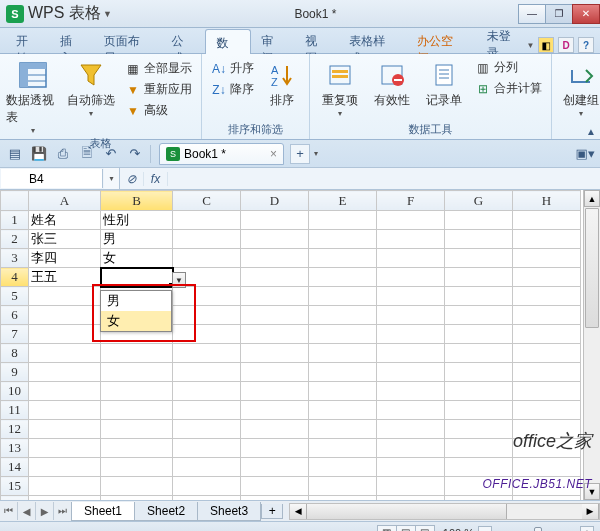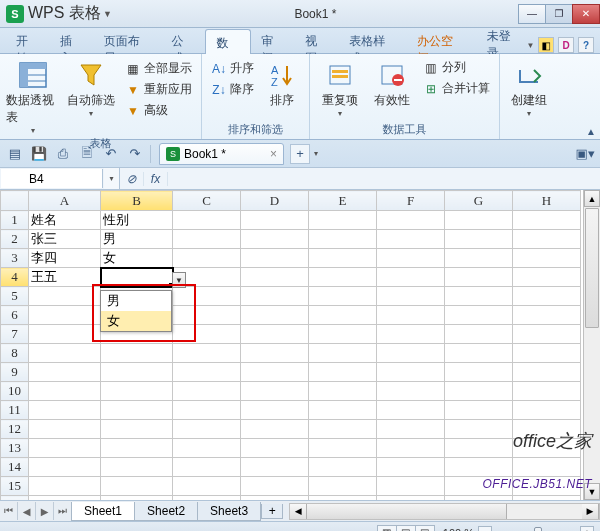--- a/index.html
+++ b/index.html
@@ -225,20 +225,31 @@
       </div>
       <div class="big-btn" style="width:48px">
         <div class="ico">
             <svg width="28" height="26">
               <rect x="4" y="4" width="20" height="18" fill="none" stroke="#4a80b8"></rect>
               <circle cx="20" cy="18" r="6" fill="#e04040"></circle>
               <rect x="16" y="17" width="8" height="2" fill="#fff"></rect>
             </svg>
           </div>
         <div class="lbl">有效性</div>
+      </div>
+      <div class="big-btn" style="width:48px">
+        <div class="ico">
+            <svg width="28" height="26">
+              <rect x="6" y="3" width="16" height="20" fill="#fff" stroke="#4a80b8"></rect>
+              <line x1="9" y1="8" x2="19" y2="8" stroke="#4a80b8"></line>
+              <line x1="9" y1="12" x2="19" y2="12" stroke="#4a80b8"></line>
+              <line x1="9" y1="16" x2="19" y2="16" stroke="#4a80b8"></line>
+            </svg>
+          </div>
+        <div class="lbl">记录单</div>
       </div>
       <div class="small-stack" style="padding-top:2px">
         <div class="small-btn">
             <span class="sico">▥</span>
             <span>分列</span>
           </div>
         <div class="small-btn">
             <span class="sico" style="color:#2a8a50">⊞</span>
             <span>合并计算</span>
           </div>

